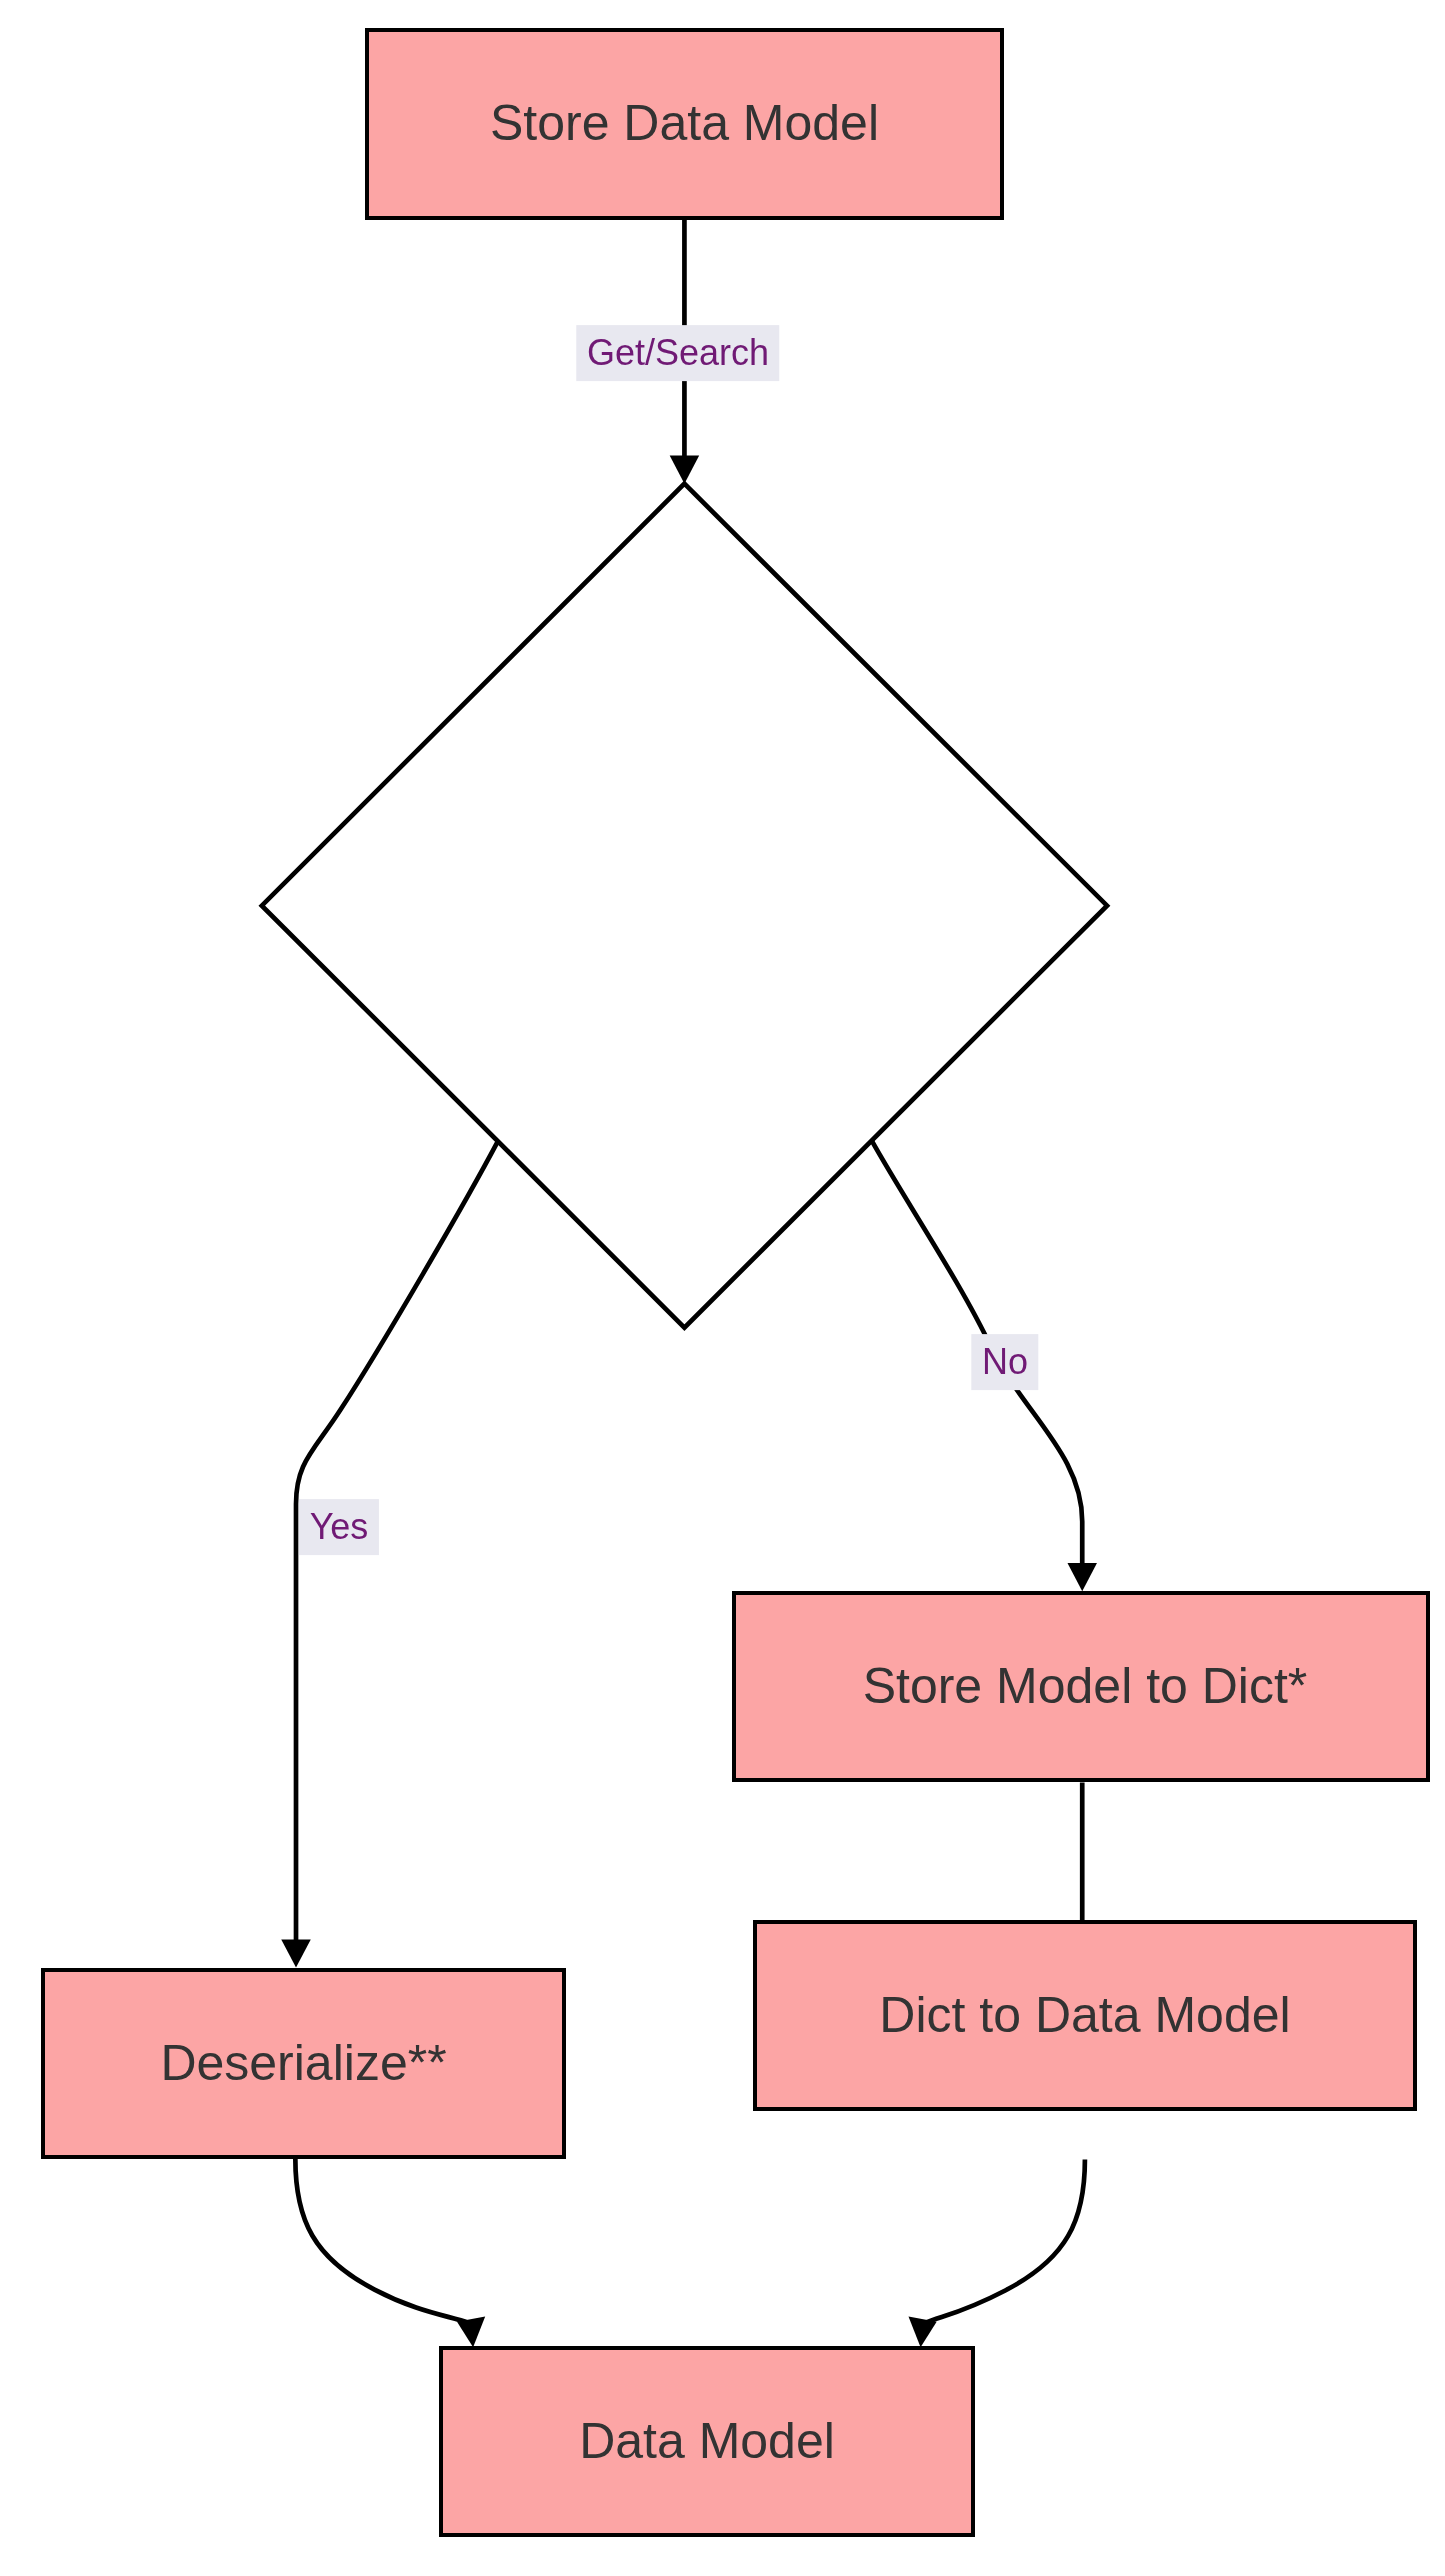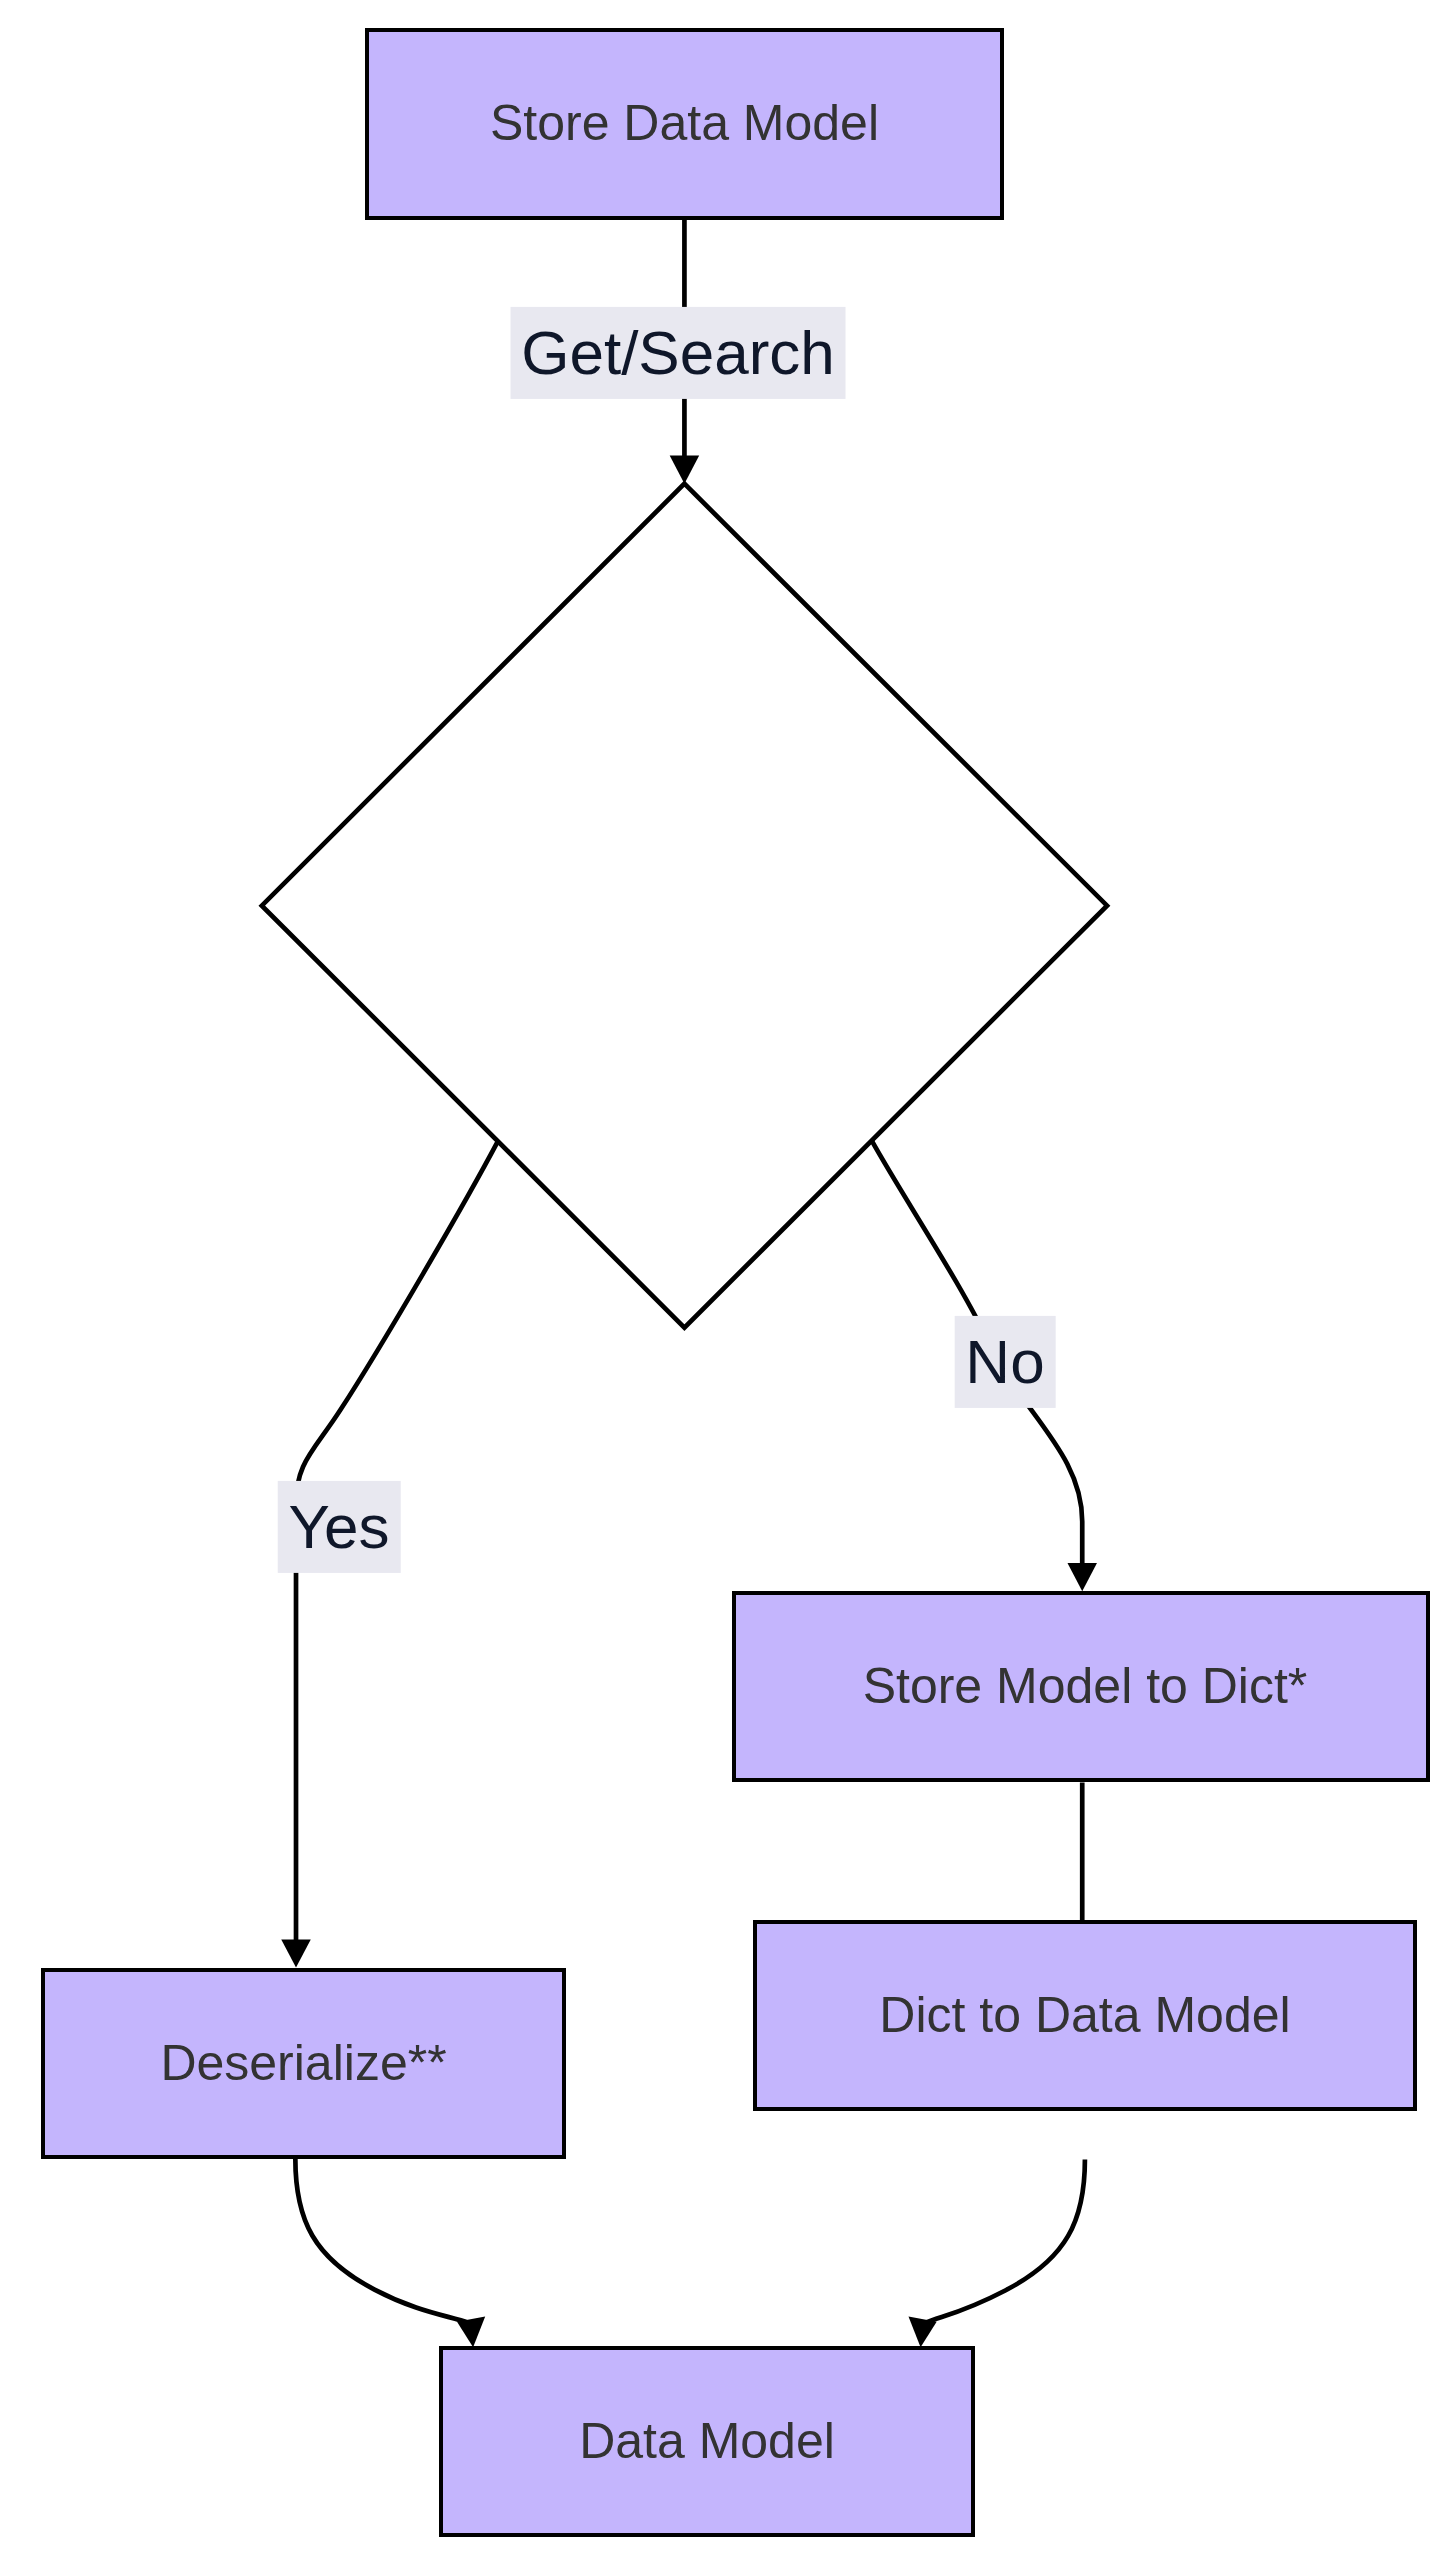--- a/index.html
+++ b/index.html
@@ -17,21 +17,21 @@
   }
   #edge-layer {
     position: absolute;
     left: 0; top: 0;
     width: 1446px;
     height: 2576px;
   }
   .node {
     position: absolute;
     box-sizing: border-box;
-    background: #c4b5fd;
+    background: #fca5a5;
     border: 4.7px solid #000000;
     display: flex;
     align-items: center;
     justify-content: center;
     text-align: center;
     color: #333333;
     font-size: 50px;
     line-height: 1.5;
   }
   .diamond-text {
@@ -42,22 +42,22 @@
     text-align: center;
     color: #333333;
     font-size: 50px;
     line-height: 1.5;
     transform: translate(-50%, -50%);
   }
   .edge-label {
     position: absolute;
     transform: translate(-50%, -50%);
     background: #e8e8f0;
-    color: #0f172a;
-    font-size: 62px;
+    color: #701a75;
+    font-size: 36px;
     line-height: 1.4;
     padding: 2.7px 10.7px;
     white-space: nowrap;
     text-align: center;
   }
 </style>
 </head>
 <body>
 
 <div id="canvas">

